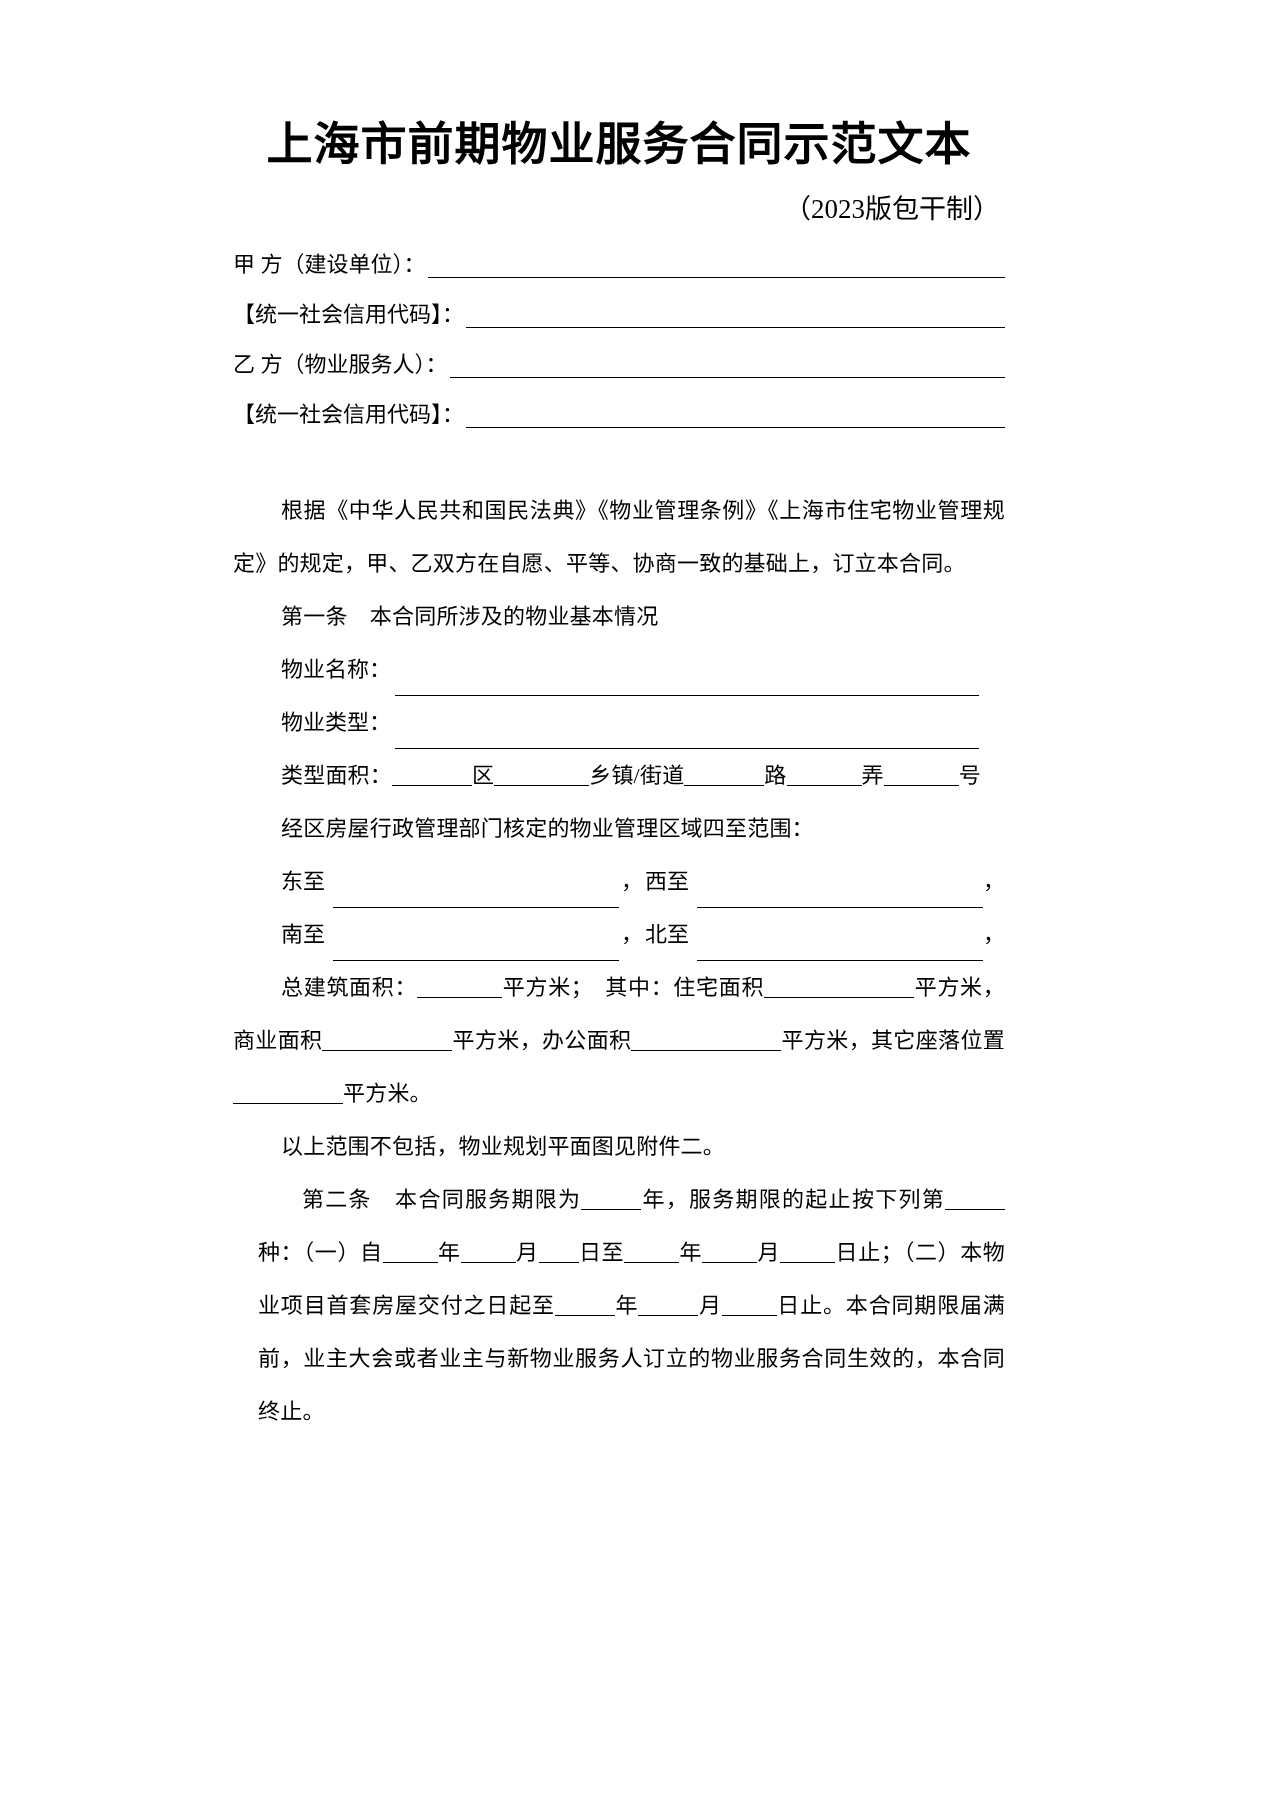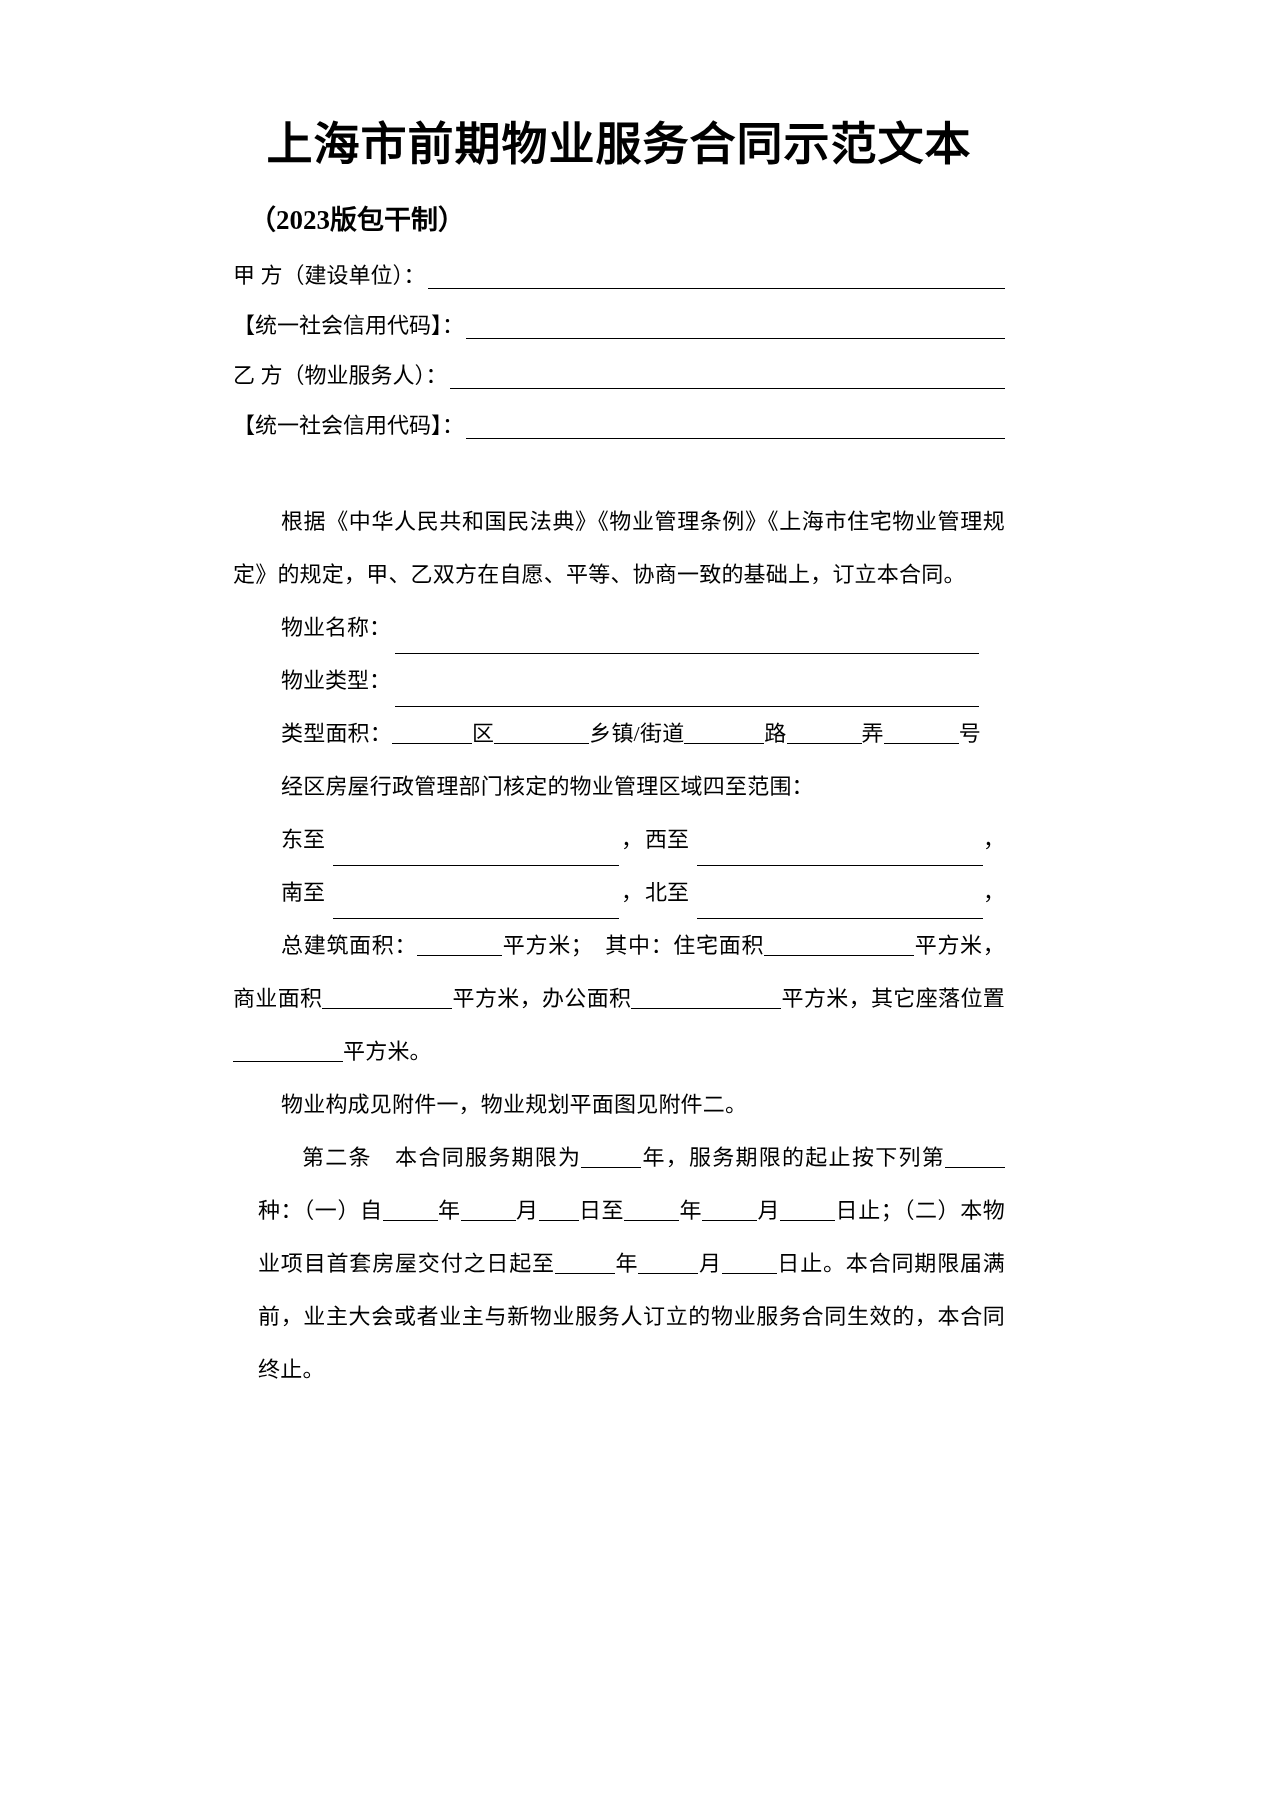--- a/index.html
+++ b/index.html
@@ -33,24 +33,24 @@
     text-align: center;
     font-size: 46px;
     font-weight: bold;
     letter-spacing: 1px;
     line-height: 1.18;
     margin: 0;
     padding-top: 118px;
     white-space: nowrap;
   }
   .doc-subtitle {
-    text-align: left;
+    text-align: right;
     font-size: 27px;
-    font-weight: bold;
-    margin: 16px;
+    font-weight: normal;
+    margin: 5px;
     padding-top: 10px;
     letter-spacing: 0px;
     white-space: nowrap;
   }
 
   
   .party-block {
     margin-top: 28px;
   }
   .field-row {
@@ -189,20 +189,21 @@
         <span class="field-label">【统一社会信用代码】：</span>
         <span class="field-rule"></span>
       </div>
 
     </div>
 
     <div class="body-block">
 
       <p class="para indent">根据《中华人民共和国民法典》《物业管理条例》《上海市住宅物业管理规定》的规定，甲、乙双方在自愿、平等、协商一致的基础上，订立本合同。</p>
 
+      <p class="para indent">第一条　本合同所涉及的物业基本情况</p>
 
       <div class="inline-field">
         <span class="lbl">物业名称：</span>
         <span class="rule"></span>
       </div>
 
       <div class="inline-field">
         <span class="lbl">物业类型：</span>
         <span class="rule"></span>
       </div>
@@ -225,19 +226,19 @@
         <span class="rule"></span>
         <span class="sep">，</span>
         <span class="lbl">北至</span>
         <span class="rule"></span>
         <span class="tail">，</span>
       </div>
 
 
       <p class="para indent"><span>总建筑面积：</span><span class="blk w85"></span><span>平方米</span><span>；</span>　<span>其中：住宅面积</span><span class="blk w150"></span><span>平方米，</span><span>商业面积</span><span class="blk w130"></span><span>平方米，</span><span>办公面积</span><span class="blk w150"></span><span>平方米，其它</span><span>座落位置</span><span class="blk w110"></span><span>平方米。</span></p>
 
-      <p class="para indent">物业构成见附件一，物业规划平面图见附件二。</p>
+      <p class="para indent">以上范围不包括，物业规划平面图见附件二。</p>
 
       <p class="para indent-small"><span>第二条　本合同服务期限为</span><span class="blk w60"></span><span>年，服务期限的起止按下列第</span><span class="blk w60"></span><span>种：</span><span>（一）自</span><span class="blk w55"></span><span>年</span><span class="blk w55"></span><span>月</span><span class="blk w40"></span><span>日至</span><span class="blk w55"></span><span>年</span><span class="blk w55"></span><span>月</span><span class="blk w55"></span><span>日止；</span><span>（二）本物业项</span><span>目首套房屋交付之日起至</span><span class="blk w60"></span><span>年</span><span class="blk w60"></span><span>月</span><span class="blk w55"></span><span>日止。本合同期限届满前，业主</span><span>大会或者业主与新物业服务人订立的物业服务合同生效的，本合同终止。</span></p>
 
     </div>
   </div>
 </div>
 
 </body></html>

